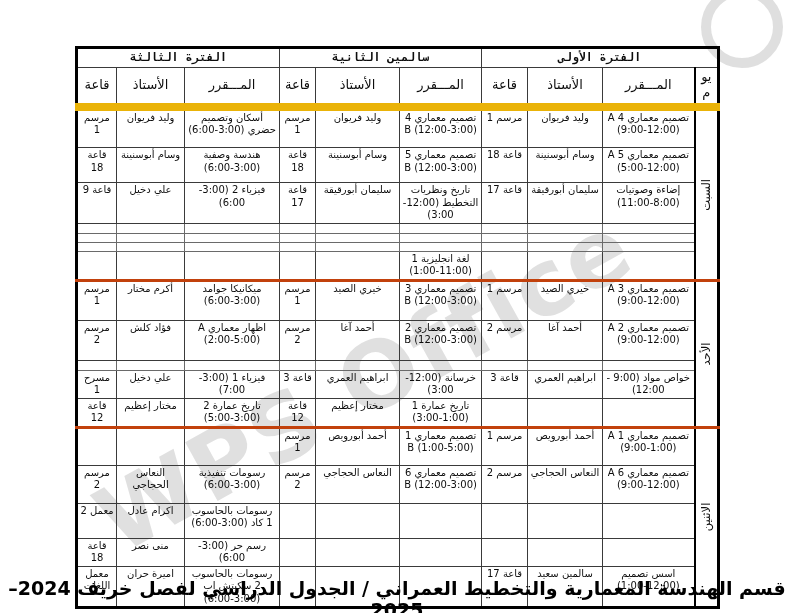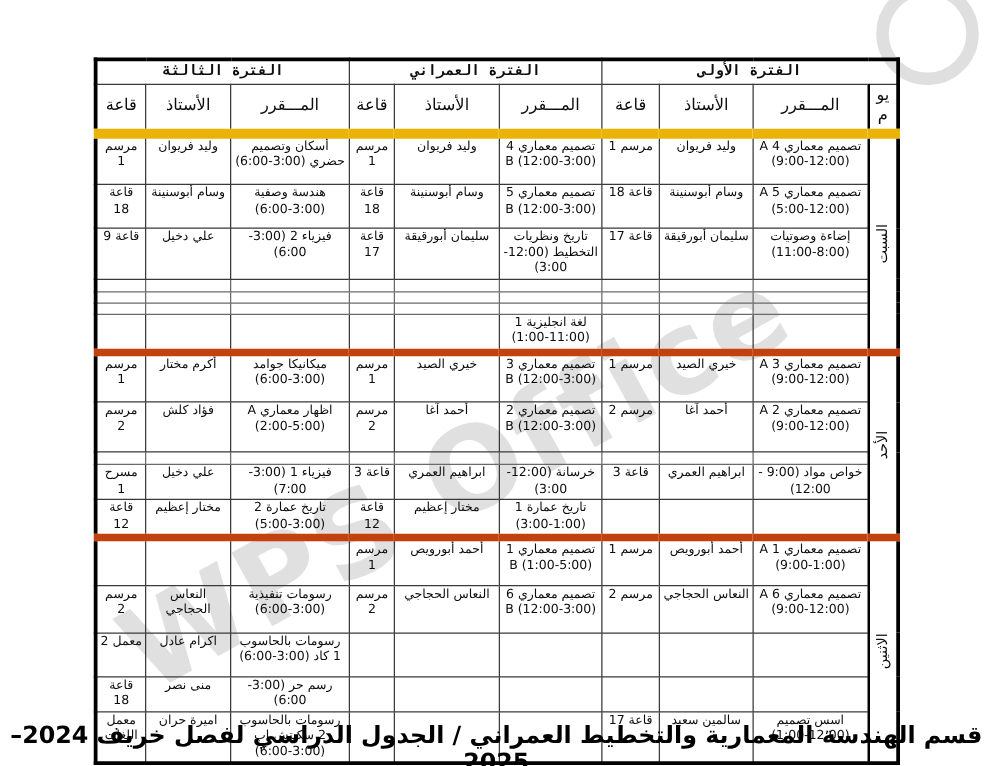--- a/index.html
+++ b/index.html
@@ -32,21 +32,21 @@
   .sched thead th{vertical-align:middle;}
   .sched th.ph{font-size:11.5px;font-weight:bold;height:16px;font-family:Liberation Mono, monospace;}
   .sched th.ch{font-size:13px;height:15px;border-bottom:8px solid #eab308;}
   .sched td.daycell,.sched th.dayhead{border-left:2px solid #000;}
   .sched td.daycell{vertical-align:middle;position:relative;padding:0;}
   .sched td.daycell .vtext{
     position:absolute;left:50%;top:50%;
     transform:translate(-50%,-50%) rotate(-90deg);
     white-space:nowrap;font-size:11.5px;
   }
-  .sched tbody tr.day-start td{border-top:6px solid #c2410c;}
+  .sched tbody tr.day-start td{border-top:3px solid #c2410c;}
   .sched tbody tr.thin td{border-color:#6a6a6a;}
   .sched td.course{font-size:10px;margin-left:24px;}
   .sched td.hall,.sched td.professor{font-size:10px;}
 
   .footer-title{
     position:absolute;left:0;top:577px;width:794px;z-index:2;
     direction:rtl;text-align:center;font-size:19px;font-weight:bold;color:#000;
   }
 </style>
 </head>
@@ -65,21 +65,21 @@
         <col style="width: 82px;">
         <col style="width: 84px;">
         <col style="width: 36px;">
         <col style="width: 95px;">
         <col style="width: 68px;">
         <col style="width: 40px;">
       </colgroup>
     <thead>
         <tr>
           <th colspan="4" class="ph">الفترة الأولى</th>
-          <th colspan="3" class="ph">الفترة العمراني</th>
+          <th colspan="3" class="ph">سالمين الثانية</th>
           <th colspan="3" class="ph">الفترة الثالثة</th>
         </tr>
         <tr>
           <th class="ch dayhead">يوم</th>
           <th class="ch">المـــقرر</th>
           <th class="ch">الأستاذ</th>
           <th class="ch">قاعة</th>
           <th class="ch">المـــقرر</th>
           <th class="ch">الأستاذ</th>
           <th class="ch">قاعة</th>

